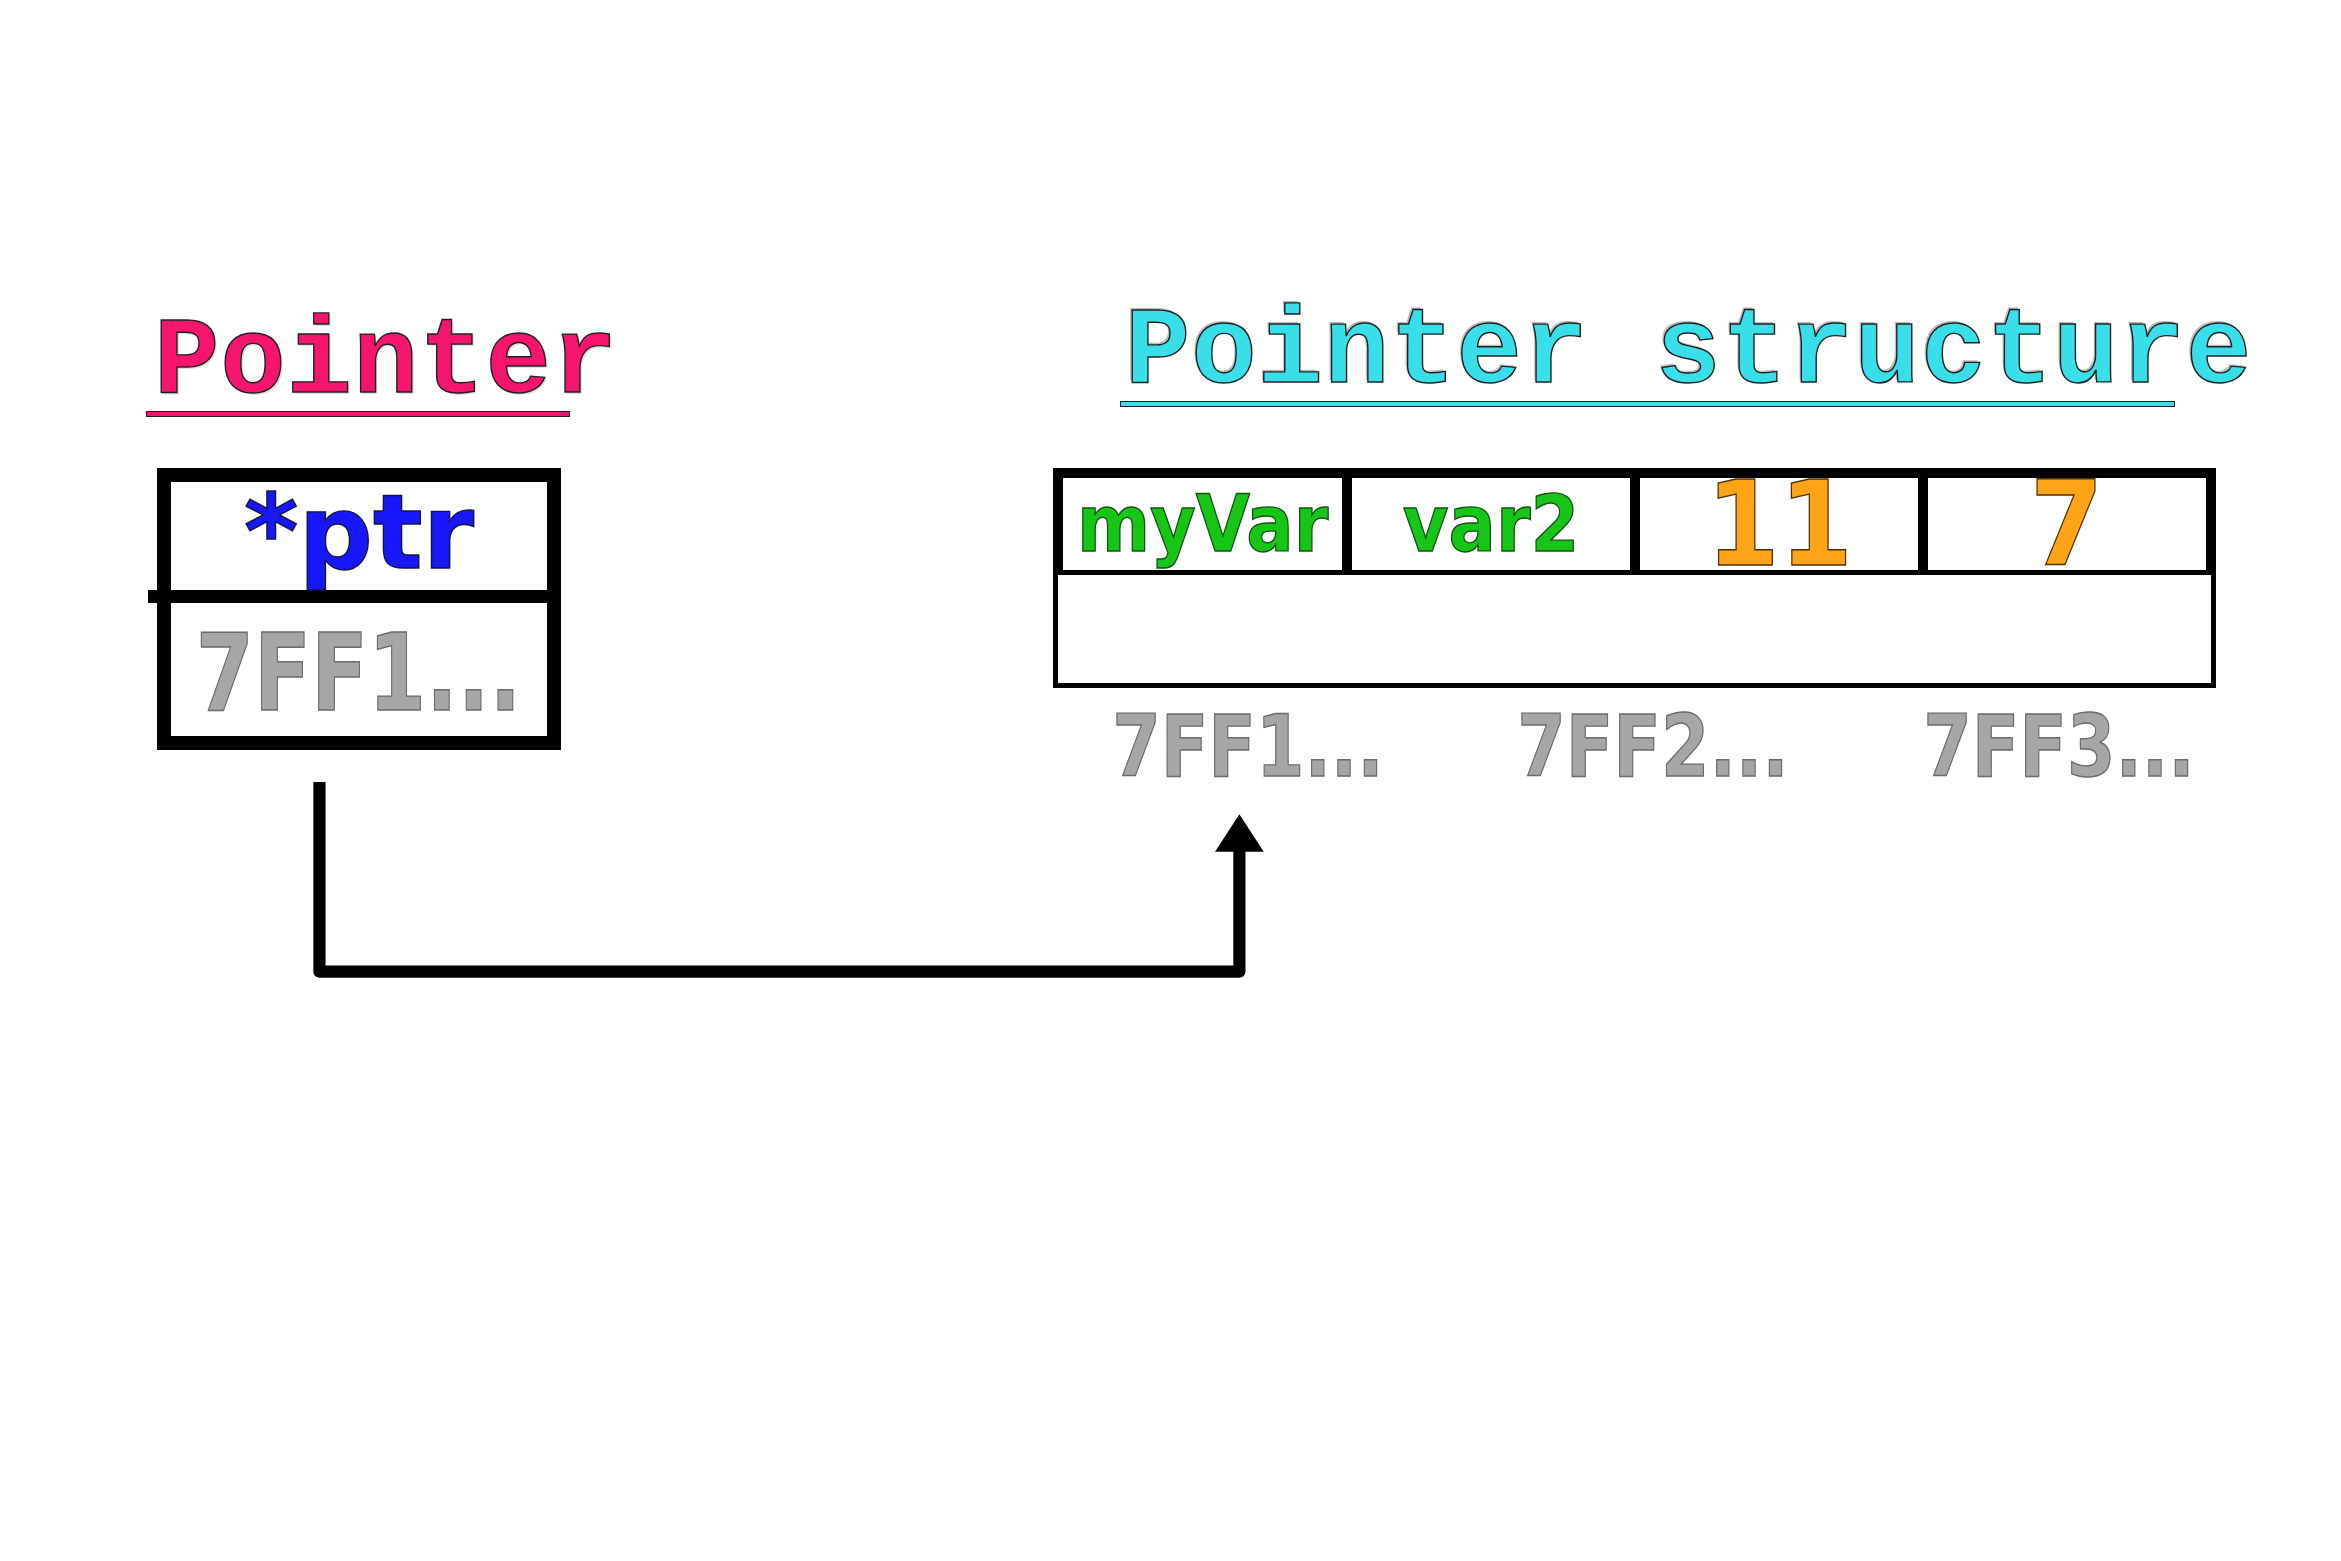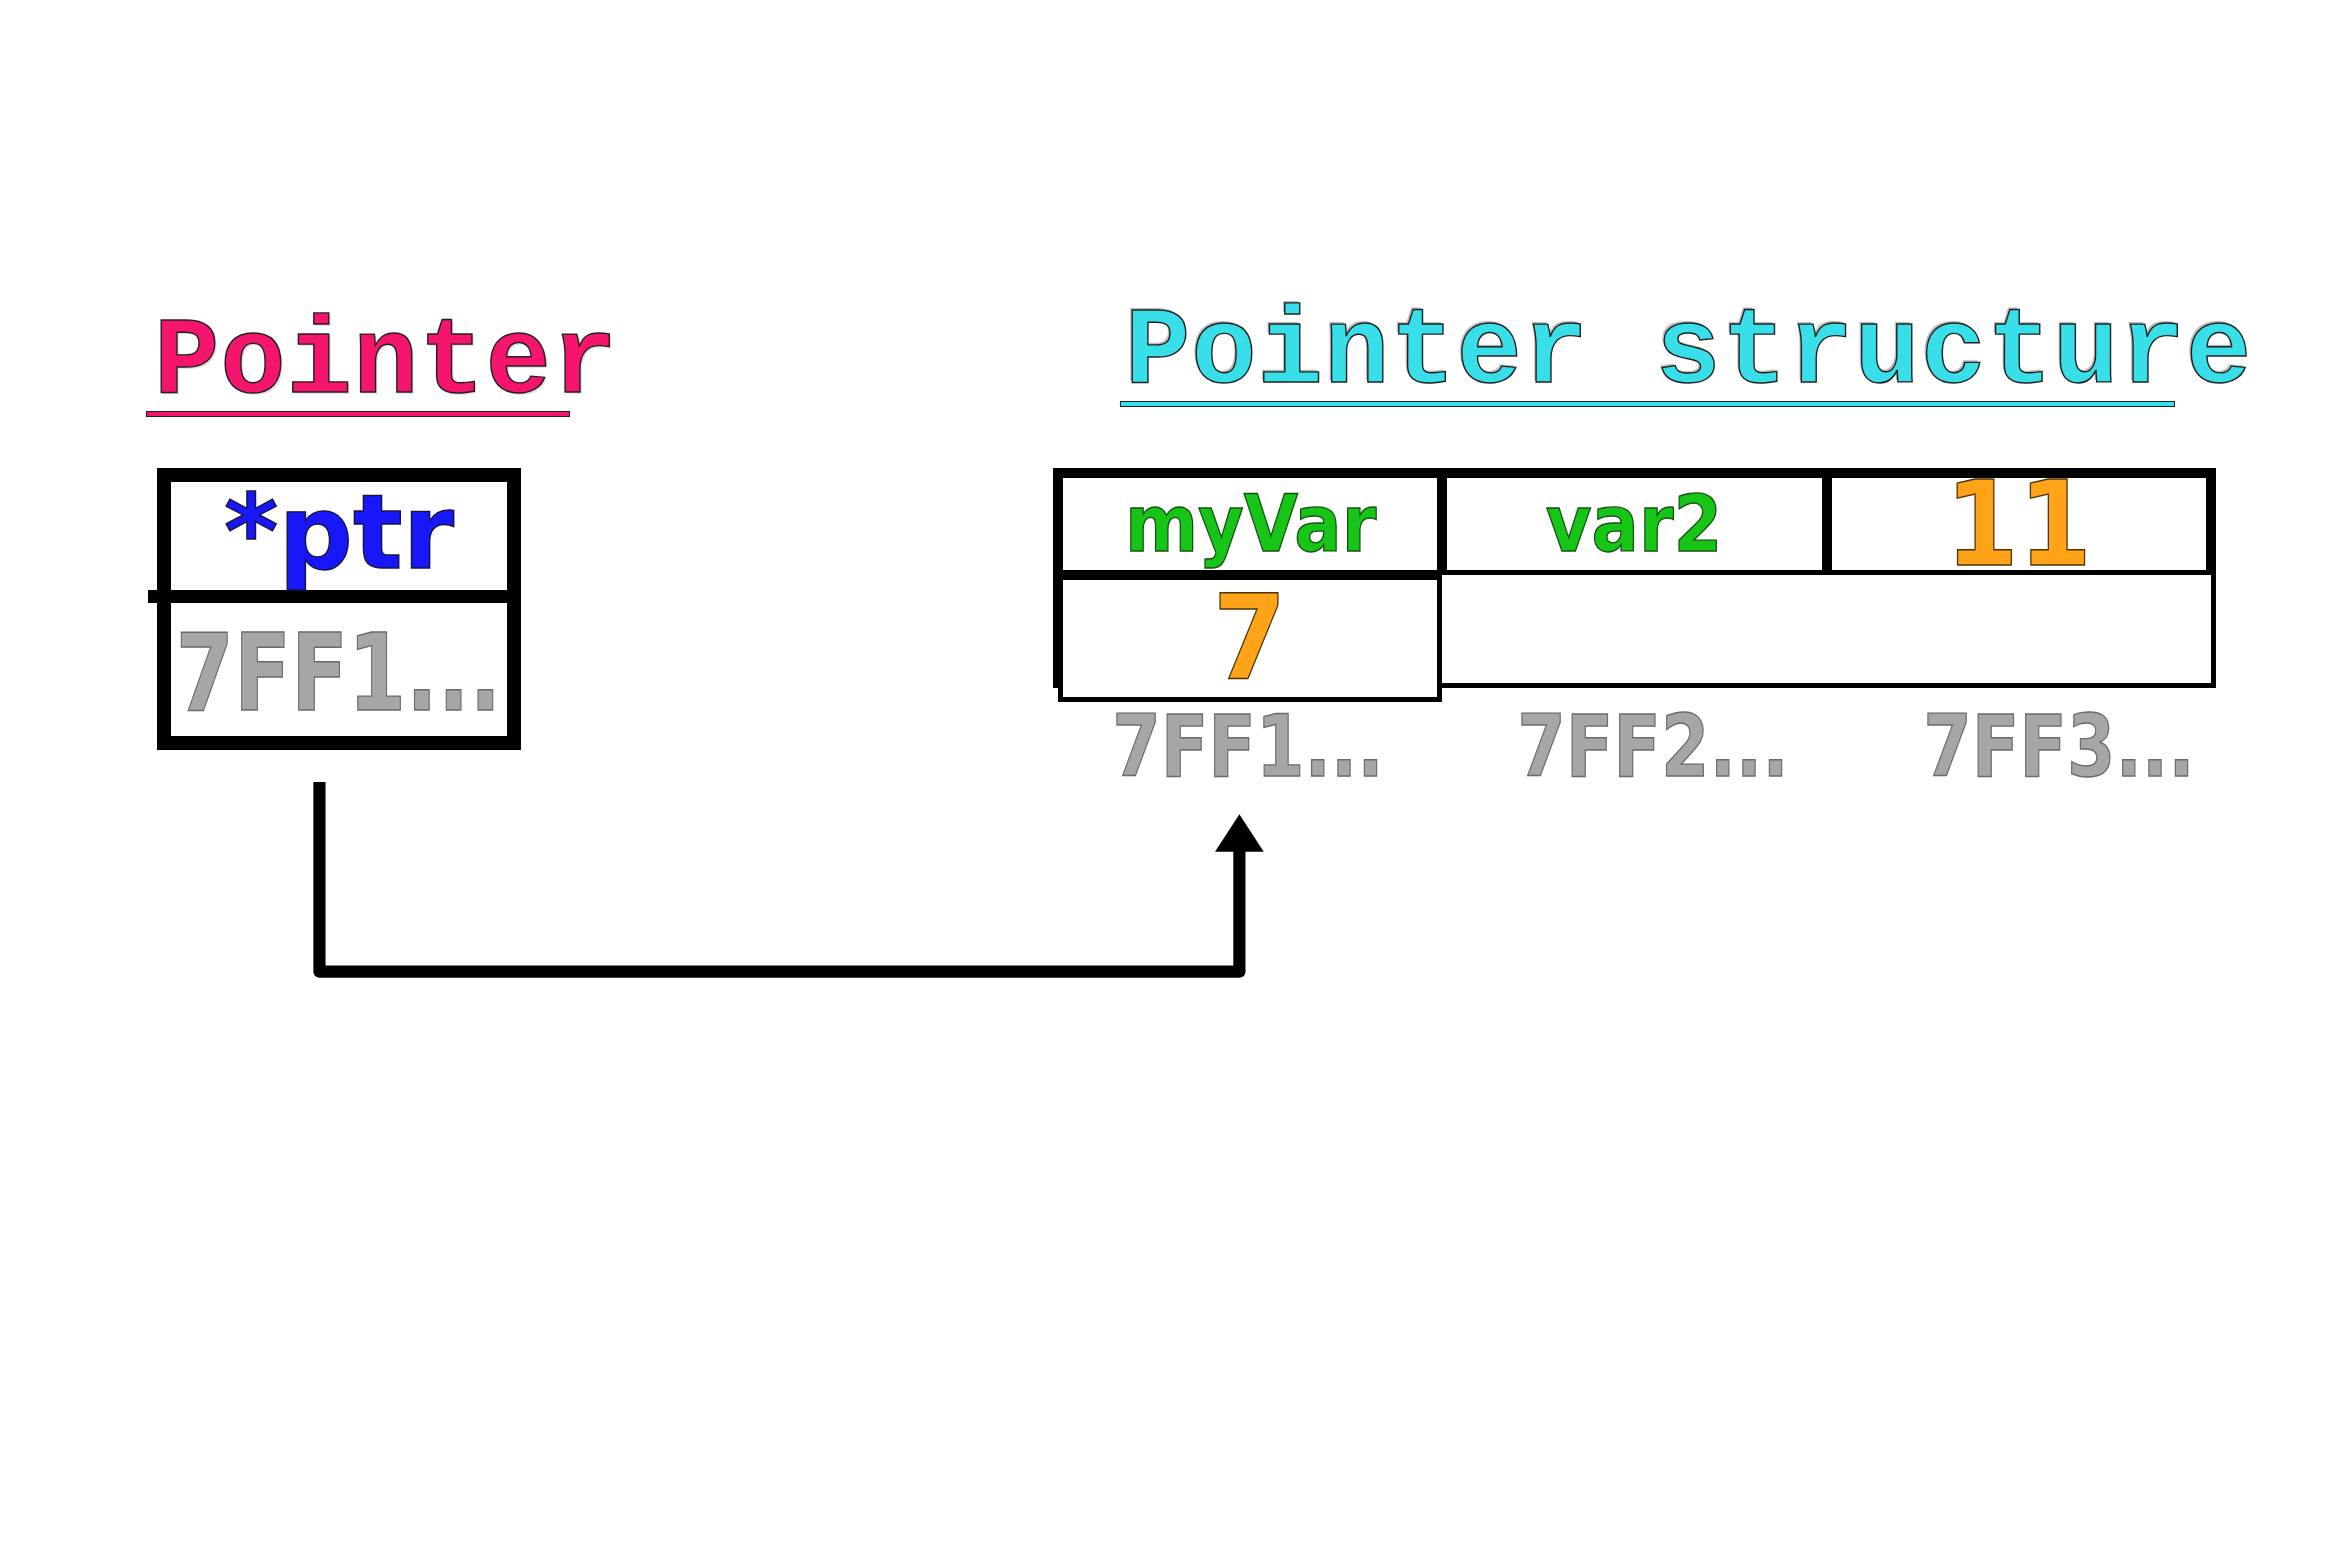--- a/index.html
+++ b/index.html
@@ -32,21 +32,21 @@
     color:#38DEE8;
     text-shadow:-1.9px -1.9px 0 rgba(60,60,60,0.35);
   }
   .underline{height:5.6px;border:0.9px solid #1f1f1f;box-sizing:border-box;}
   .underline-pointer{left:146px;top:411px;width:424px;background:#F5156D;}
   .underline-memory{left:1120px;top:401px;width:1055px;background:#38DEE8;}
 
   
   .pointer-box{
     left:157px;top:468px;
-    width:364px;height:282px;
+    width:404px;height:282px;
     border:14px solid #000;
     box-sizing:border-box;
   }
   .pbox-row{
     position:absolute;left:0;width:100%;
     display:flex;align-items:center;justify-content:center;
     overflow:visible;
   }
   .pbox-row-name{top:0;height:108px;}
   .pbox-row-value{top:121px;height:133px;}
@@ -72,21 +72,21 @@
     margin-top:8.4px;
   }
 
   
   .memory-table{
     left:1053px;top:468px;
     width:1163px;height:220px;
     box-sizing:border-box;
     border:5.2px solid #000;
     display:grid;
-    grid-template-columns:1fr 1fr 1fr;
+    grid-template-columns:1fr 1fr 1fr 1fr;
     grid-template-rows:102px 1fr;
   }
   .mcell{
     border:5.2px solid #000;
     display:flex;align-items:center;justify-content:center;
     overflow:visible;
     background:#fff;
   }
   .mcell-header span{
     color:#17C517;

